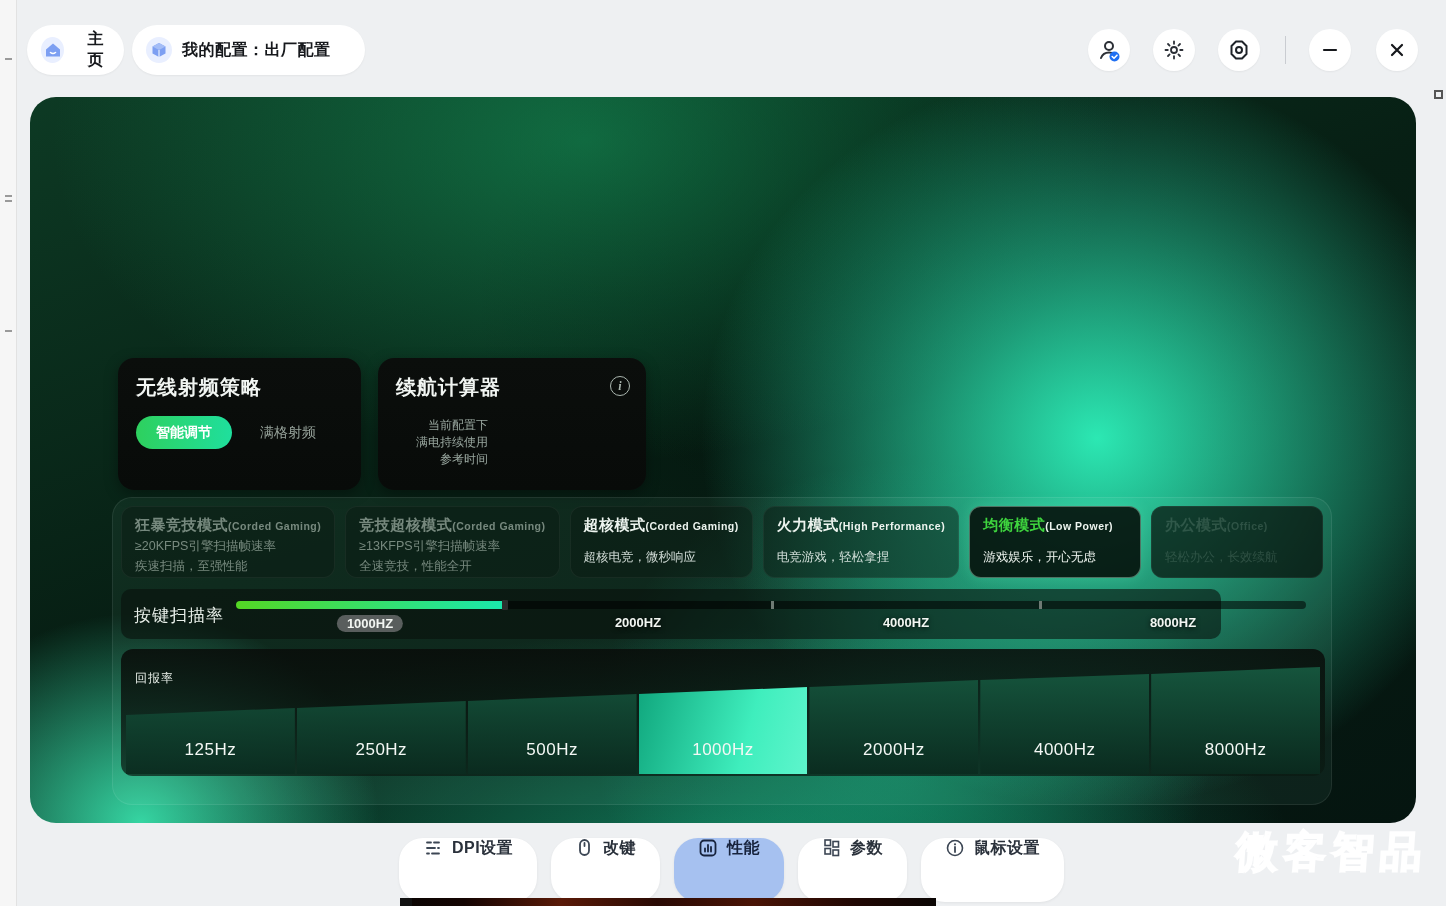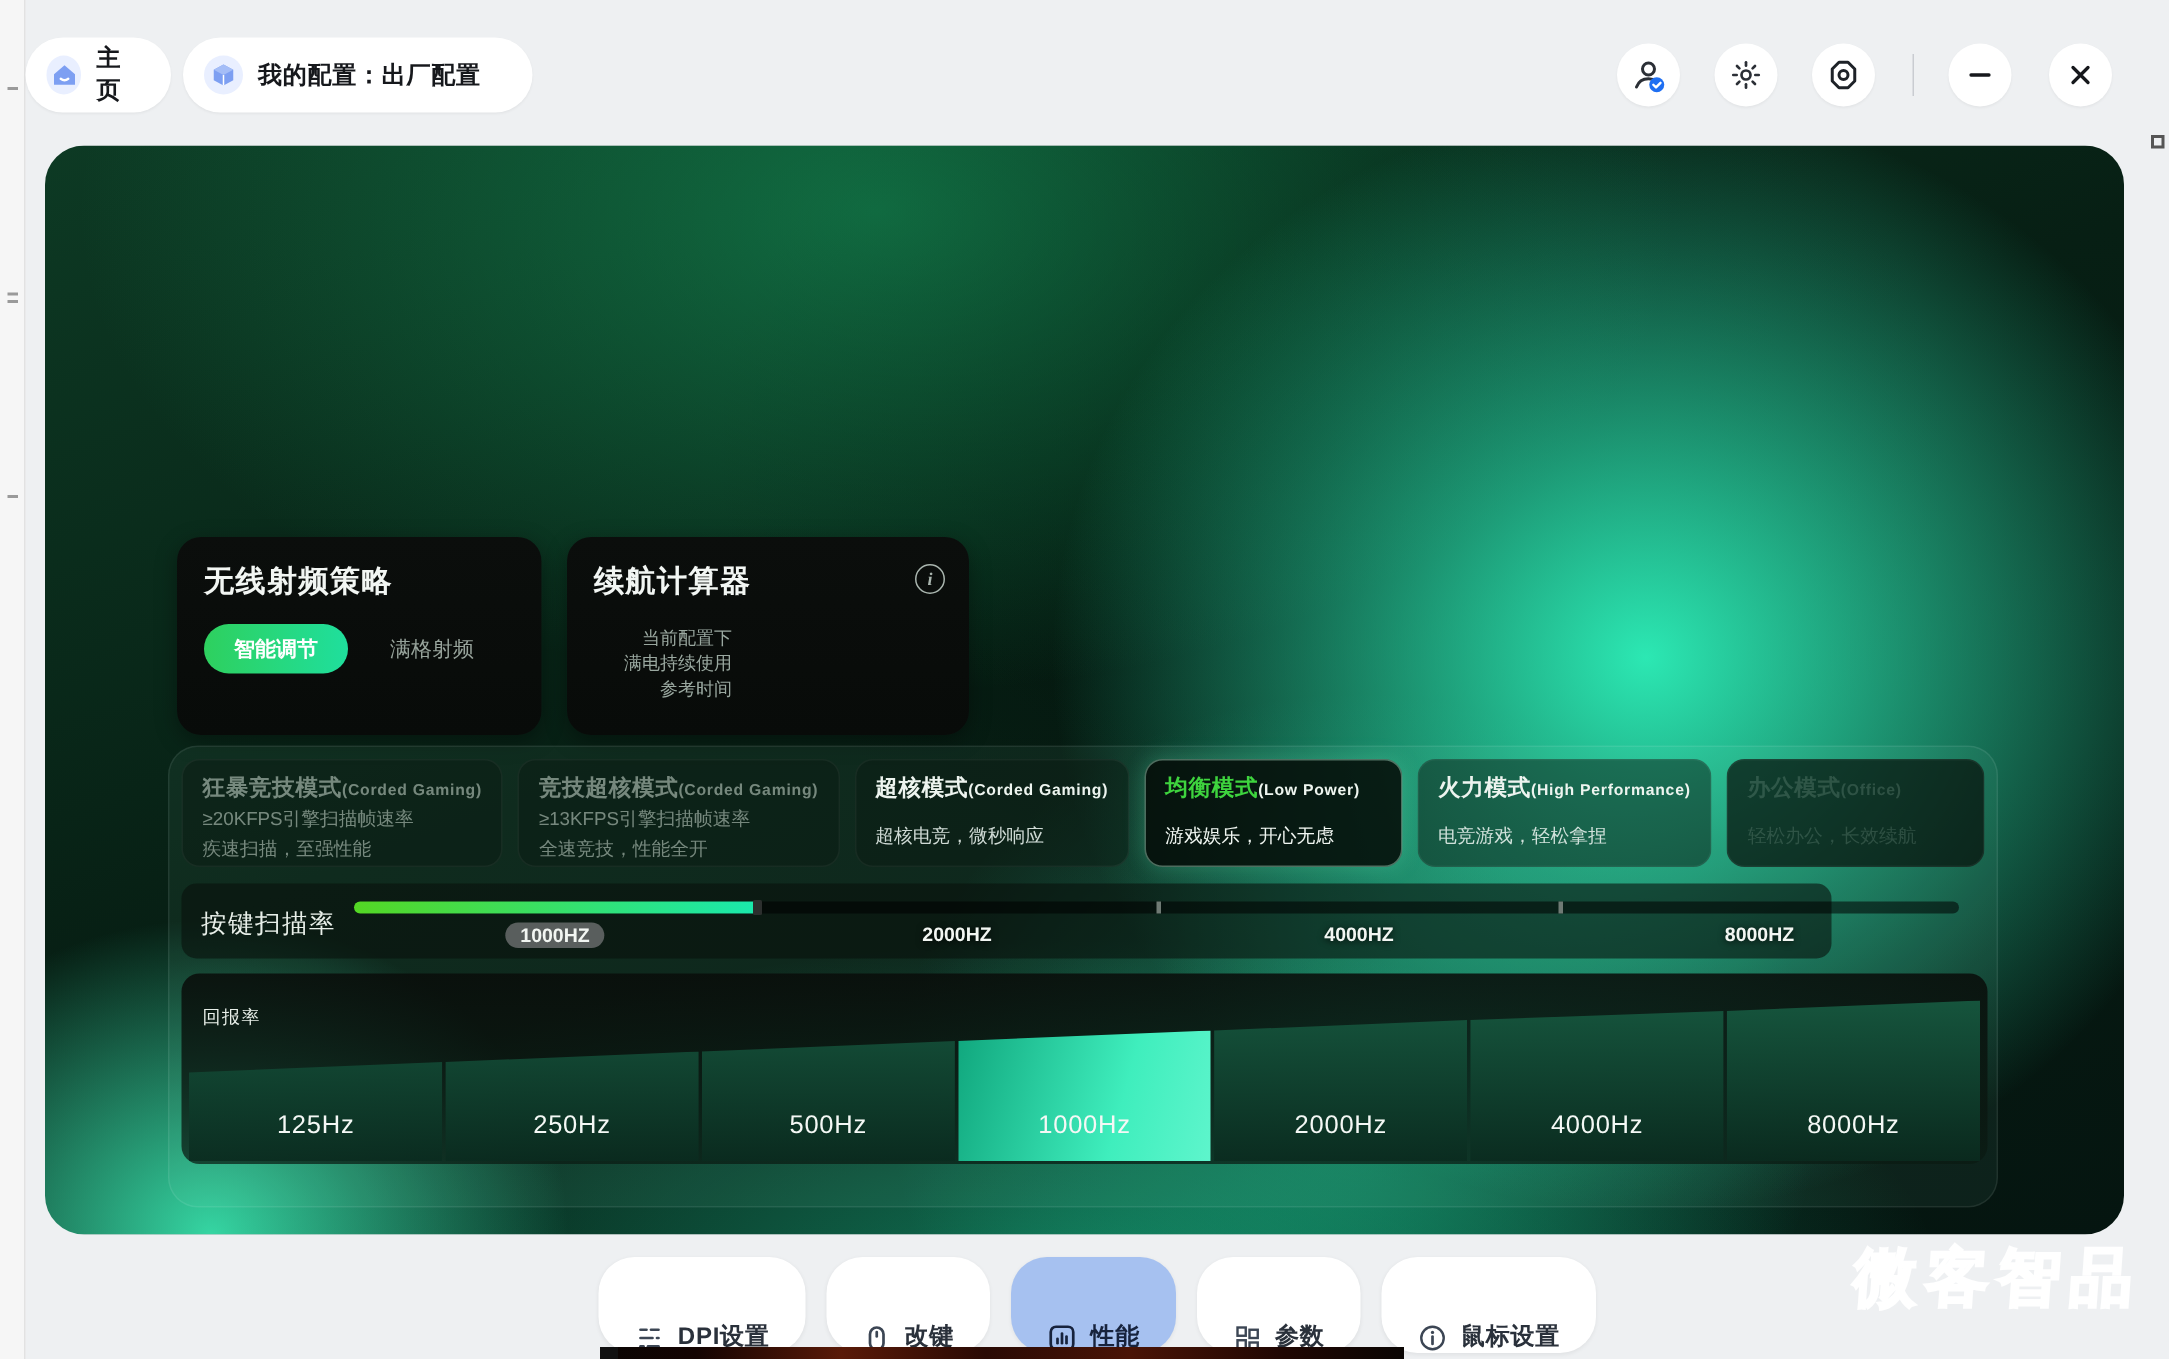--- a/index.html
+++ b/index.html
@@ -5,21 +5,21 @@
   * { margin:0; padding:0; box-sizing:border-box; }
   html,body { width:1446px; height:906px; overflow:hidden; }
   body { font-family:"Liberation Sans","DejaVu Sans",sans-serif; background:#eef0f2; position:relative; }
 
   
   .left-sliver { position:absolute; left:0; top:0; bottom:0; width:17px; background:#f6f6f6; border-right:1px solid #e2e2e2; }
   .left-sliver .mark { position:absolute; left:5px; width:7px; height:2px; background:#9a9a9a; }
   .edge-square { position:absolute; right:3px; top:90px; width:9px; height:9px; border:2px solid #555; background:transparent; }
 
   
-  .topbar { position:absolute; left:6px; right:0; top:0; height:97px; }
+  .topbar { position:absolute; left:16px; right:0; top:0; height:97px;text-align:right; }
   .pill-btn { position:absolute; top:25px; height:50px; background:#fff; border-radius:25px; display:flex; align-items:center; gap:10px; padding:0 20px 0 14px; box-shadow:0 1px 2px rgba(0,0,0,0.05); cursor:pointer; }
   .pill-btn .label { font-size:16px; font-weight:bold; color:#16181c; letter-spacing:0.5px; }
   .icon-badge { width:26px; height:26px; border-radius:50%; background:#e9efff; display:flex; align-items:center; justify-content:center; }
   .circle-btn { position:absolute; top:29px; width:42px; height:42px; border-radius:50%; background:#fff; display:flex; align-items:center; justify-content:center; box-shadow:0 1px 2px rgba(0,0,0,0.05); cursor:pointer; }
   .tb-divider { position:absolute; top:36px; width:1px; height:28px; background:#c9ccd1; }
 
   
   .main-panel { position:absolute; left:30px; top:97px; width:1386px; height:726px; border-radius:26px; overflow:hidden;
     background:
       radial-gradient(340px 300px at 8% 100%, rgba(62,246,188,0.85), transparent 70%),
@@ -86,21 +86,21 @@
   .bar.b0 { clip-path:polygon(0 calc(100% - 59px),100% calc(100% - 66px),100% 100%,0 100%); }
   .bar.b1 { clip-path:polygon(0 calc(100% - 66px),100% calc(100% - 73px),100% 100%,0 100%); }
   .bar.b2 { clip-path:polygon(0 calc(100% - 73px),100% calc(100% - 80px),100% 100%,0 100%); }
   .bar.b3 { clip-path:polygon(0 calc(100% - 80px),100% calc(100% - 87px),100% 100%,0 100%); }
   .bar.b4 { clip-path:polygon(0 calc(100% - 87px),100% calc(100% - 94px),100% 100%,0 100%); }
   .bar.b5 { clip-path:polygon(0 calc(100% - 94px),100% calc(100% - 100px),100% 100%,0 100%); }
   .bar.b6 { clip-path:polygon(0 calc(100% - 100px),100% calc(100% - 107px),100% 100%,0 100%); }
 
   
   .bottom-bar { position:absolute; left:17px; right:0; bottom:21px; height:47px; display:flex; justify-content:center; gap:14px; }
-  .tool-btn { height:64px; border-radius:24px; background:#fff; display:flex; align-items:flex-end; gap:9px; padding:0 24px; box-shadow:0 1px 3px rgba(0,0,0,0.06); cursor:pointer; }
+  .tool-btn { height:64px; border-radius:24px; background:#fff; display:flex; align-items:flex-start; gap:9px; padding:0 24px; box-shadow:0 1px 3px rgba(0,0,0,0.06); cursor:pointer; }
   .tool-btn .t-label { font-size:16px; font-weight:bold; color:#2a313b; letter-spacing:0.5px; }
   .tool-btn.selected { background:#a6c1f0; }
   .tool-btn.selected .t-label { color:#17233d; }
 
   
   .watermark { position:absolute; right:18px; bottom:26px; font-size:42px; font-weight:bold; letter-spacing:6px;
     color:rgba(255,255,255,0.12); -webkit-text-stroke:1.8px rgba(255,255,255,0.95); transform:skewX(-4deg); }
 
   
   .bottom-strip { position:absolute; left:400px; width:536px; bottom:0; height:8px;
@@ -220,27 +220,27 @@
       </div>
       <div class="mode-card dim">
         <div class="mode-title"><span>竞技超核模式</span><span class="tag">(Corded Gaming)</span></div>
         <div class="mode-line">≥13KFPS引擎扫描帧速率</div>
         <div class="mode-line">全速竞技，性能全开</div>
       </div>
       <div class="mode-card normal">
         <div class="mode-title"><span>超核模式</span><span class="tag">(Corded Gaming)</span></div>
         <div class="mode-line single">超核电竞，微秒响应</div>
       </div>
+      <div class="mode-card normal">
+        <div class="mode-title"><span>火力模式</span><span class="tag">(High Performance)</span></div>
+        <div class="mode-line single">电竞游戏，轻松拿捏</div>
+      </div>
       <div class="mode-card selected">
         <div class="mode-title"><span>均衡模式</span><span class="tag">(Low Power)</span></div>
         <div class="mode-line single">游戏娱乐，开心无虑</div>
-      </div>
-      <div class="mode-card normal">
-        <div class="mode-title"><span>火力模式</span><span class="tag">(High Performance)</span></div>
-        <div class="mode-line single">电竞游戏，轻松拿捏</div>
       </div>
       <div class="mode-card disabled">
         <div class="mode-title"><span>办公模式</span><span class="tag">(Office)</span></div>
         <div class="mode-line single">轻松办公，长效续航</div>
       </div>
     </div>
 
     <div class="scan-panel">
       <div class="scan-label">按键扫描率</div>
       <div class="scan-track">

